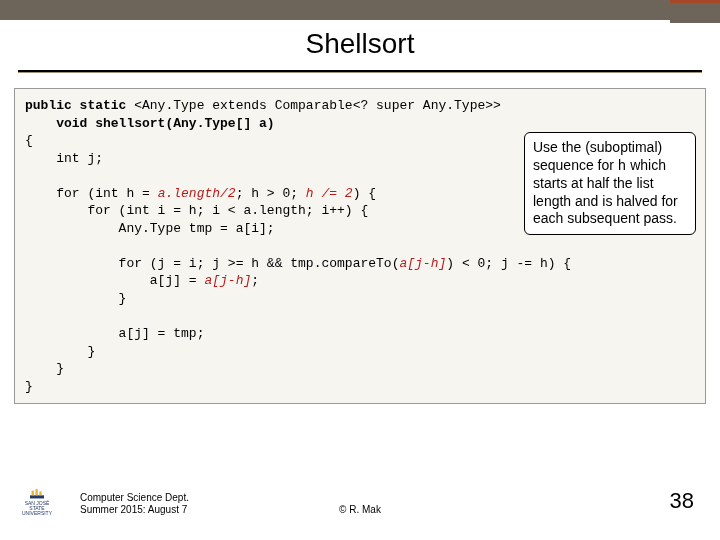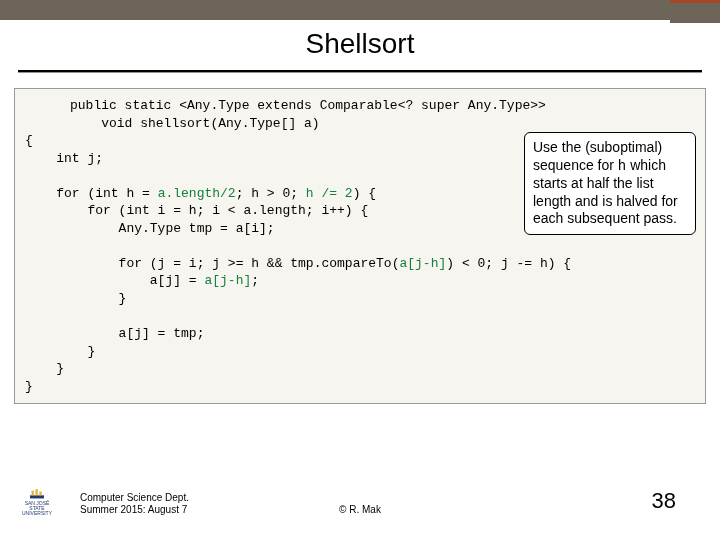--- a/index.html
+++ b/index.html
@@ -61,22 +61,22 @@
     border: 1px solid #999;
     background: #f6f5f0;
     padding: 8px 10px 8px 10px;
     font-family: "Courier New", monospace;
     font-size: 13px;
     line-height: 1.35;
     white-space: pre;
     color: #000;
     overflow: visible;
   }
-  .hl { color: #15803d; }
-  .kw { font-weight: normal; margin-left: 45px; }
+  .hl { color: #b91c1c; font-style: italic; }
+  .kw { font-weight: bold; }
   .callout {
     position: absolute;
     top: 132px;
     right: 24px;
     width: 172px;
     background: #fff;
     border: 1px solid #000;
     border-radius: 6px;
     padding: 6px 8px;
     font-family: Arial, sans-serif;
@@ -122,21 +122,21 @@
     position: absolute;
     left: 0; right: 0;
     bottom: 6px;
     text-align: center;
     font-size: 10px;
     color: #000;
     line-height: 1.2;
   }
   .foot-right {
     position: absolute;
-    right: 44px;
+    right: 26px;
     bottom: 8px;
     font-size: 22px;
     color: #000;
   }
 </style>
 </head>
 <body>
 
 <div class="topbar"></div>
 <div class="right-block"></div>

